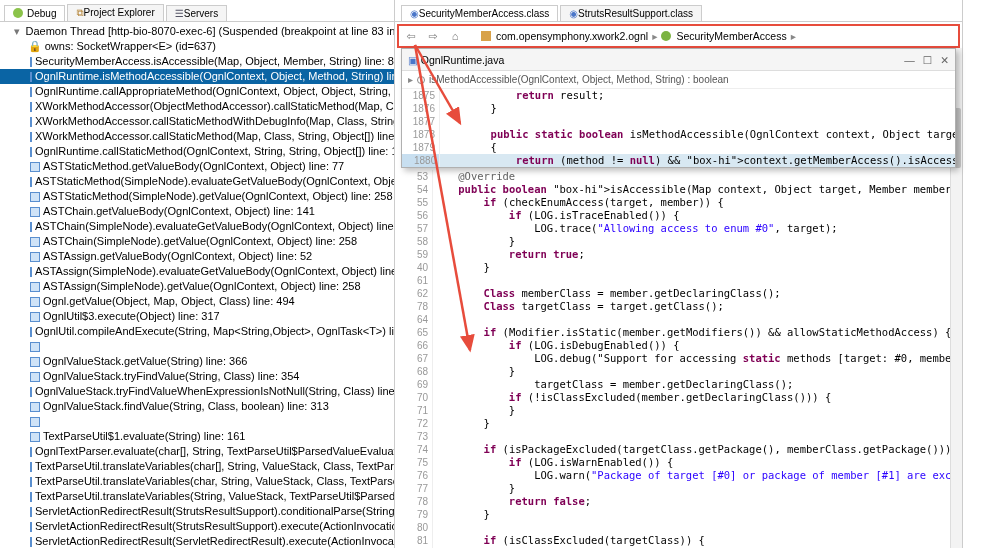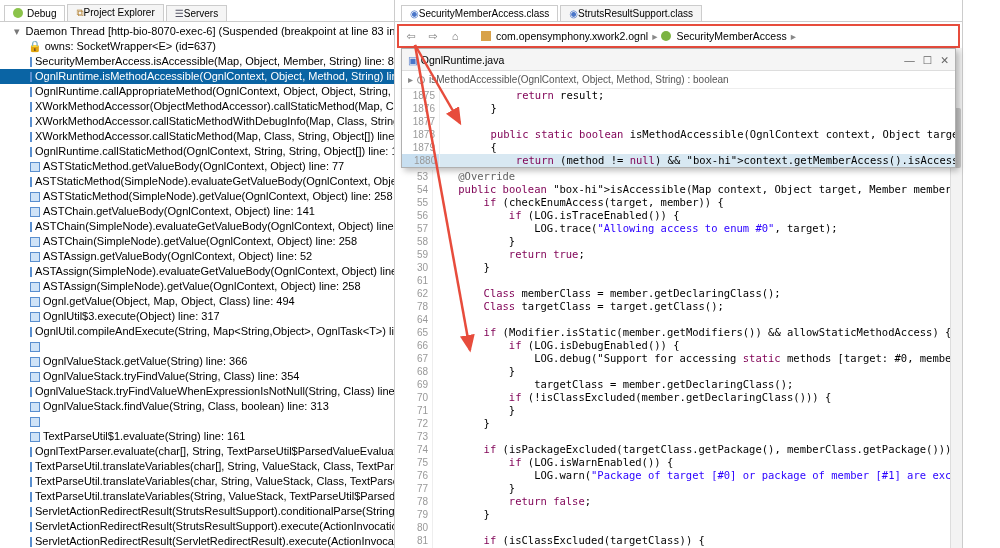--- a/index.html
+++ b/index.html
@@ -37,21 +37,21 @@
 .pop-title .win-btns { display:flex; gap:8px; color:#666; }
 .pop-crumb { height:18px; display:flex; align-items:center; font-size:10px; padding:0 6px; border-bottom:1px solid #eee; color:#555; }
 .pop-code { flex:1; overflow:hidden; display:flex; }
 
 .gutter { width:38px; background:#fff; border-right:1px solid #eee; }
 .gutter .ln { font-size:10px; color:#999; text-align:right; padding-right:4px; height:13px; line-height:13px; }
 .gutter .ln.sel { background:#c8dff0;padding-left:12px; }
 .codelines { flex:1; overflow:hidden; font-family: Consolas, monospace; font-size:10.5px; }
 .codelines .cl { height:13px; line-height:13px; white-space: pre; }
 .codelines .cl.sel { background:#d8e8f2; }
-.kw { color:#7f0055; font-weight:normal; }
+.kw { color:#7f0055; font-weight:bold; }
 .str { color:#2a00ff; }
 .cm { color:#646464; }
 
 
 .main-ed { position:absolute; top:170px; left:0; right:0; bottom:0; display:flex; }
 .main-ed .gutter { width:38px; }
 
 
 .arrow { position:absolute; z-index:10; pointer-events:none; }
 
@@ -291,21 +291,21 @@
 
   <div class="main-ed">
     <div class="gutter" id="main-gutter">
         <div class="ln">53</div>
         <div class="ln">54</div>
         <div class="ln">55</div>
         <div class="ln">56</div>
         <div class="ln">57</div>
         <div class="ln">58</div>
         <div class="ln">59</div>
-        <div class="ln">30</div>
+        <div class="ln">40</div>
         <div class="ln">61</div>
         <div class="ln">62</div>
         <div class="ln">78</div>
         <div class="ln">64</div>
         <div class="ln">65</div>
         <div class="ln">66</div>
         <div class="ln">67</div>
         <div class="ln">68</div>
         <div class="ln">69</div>
         <div class="ln">70</div>

